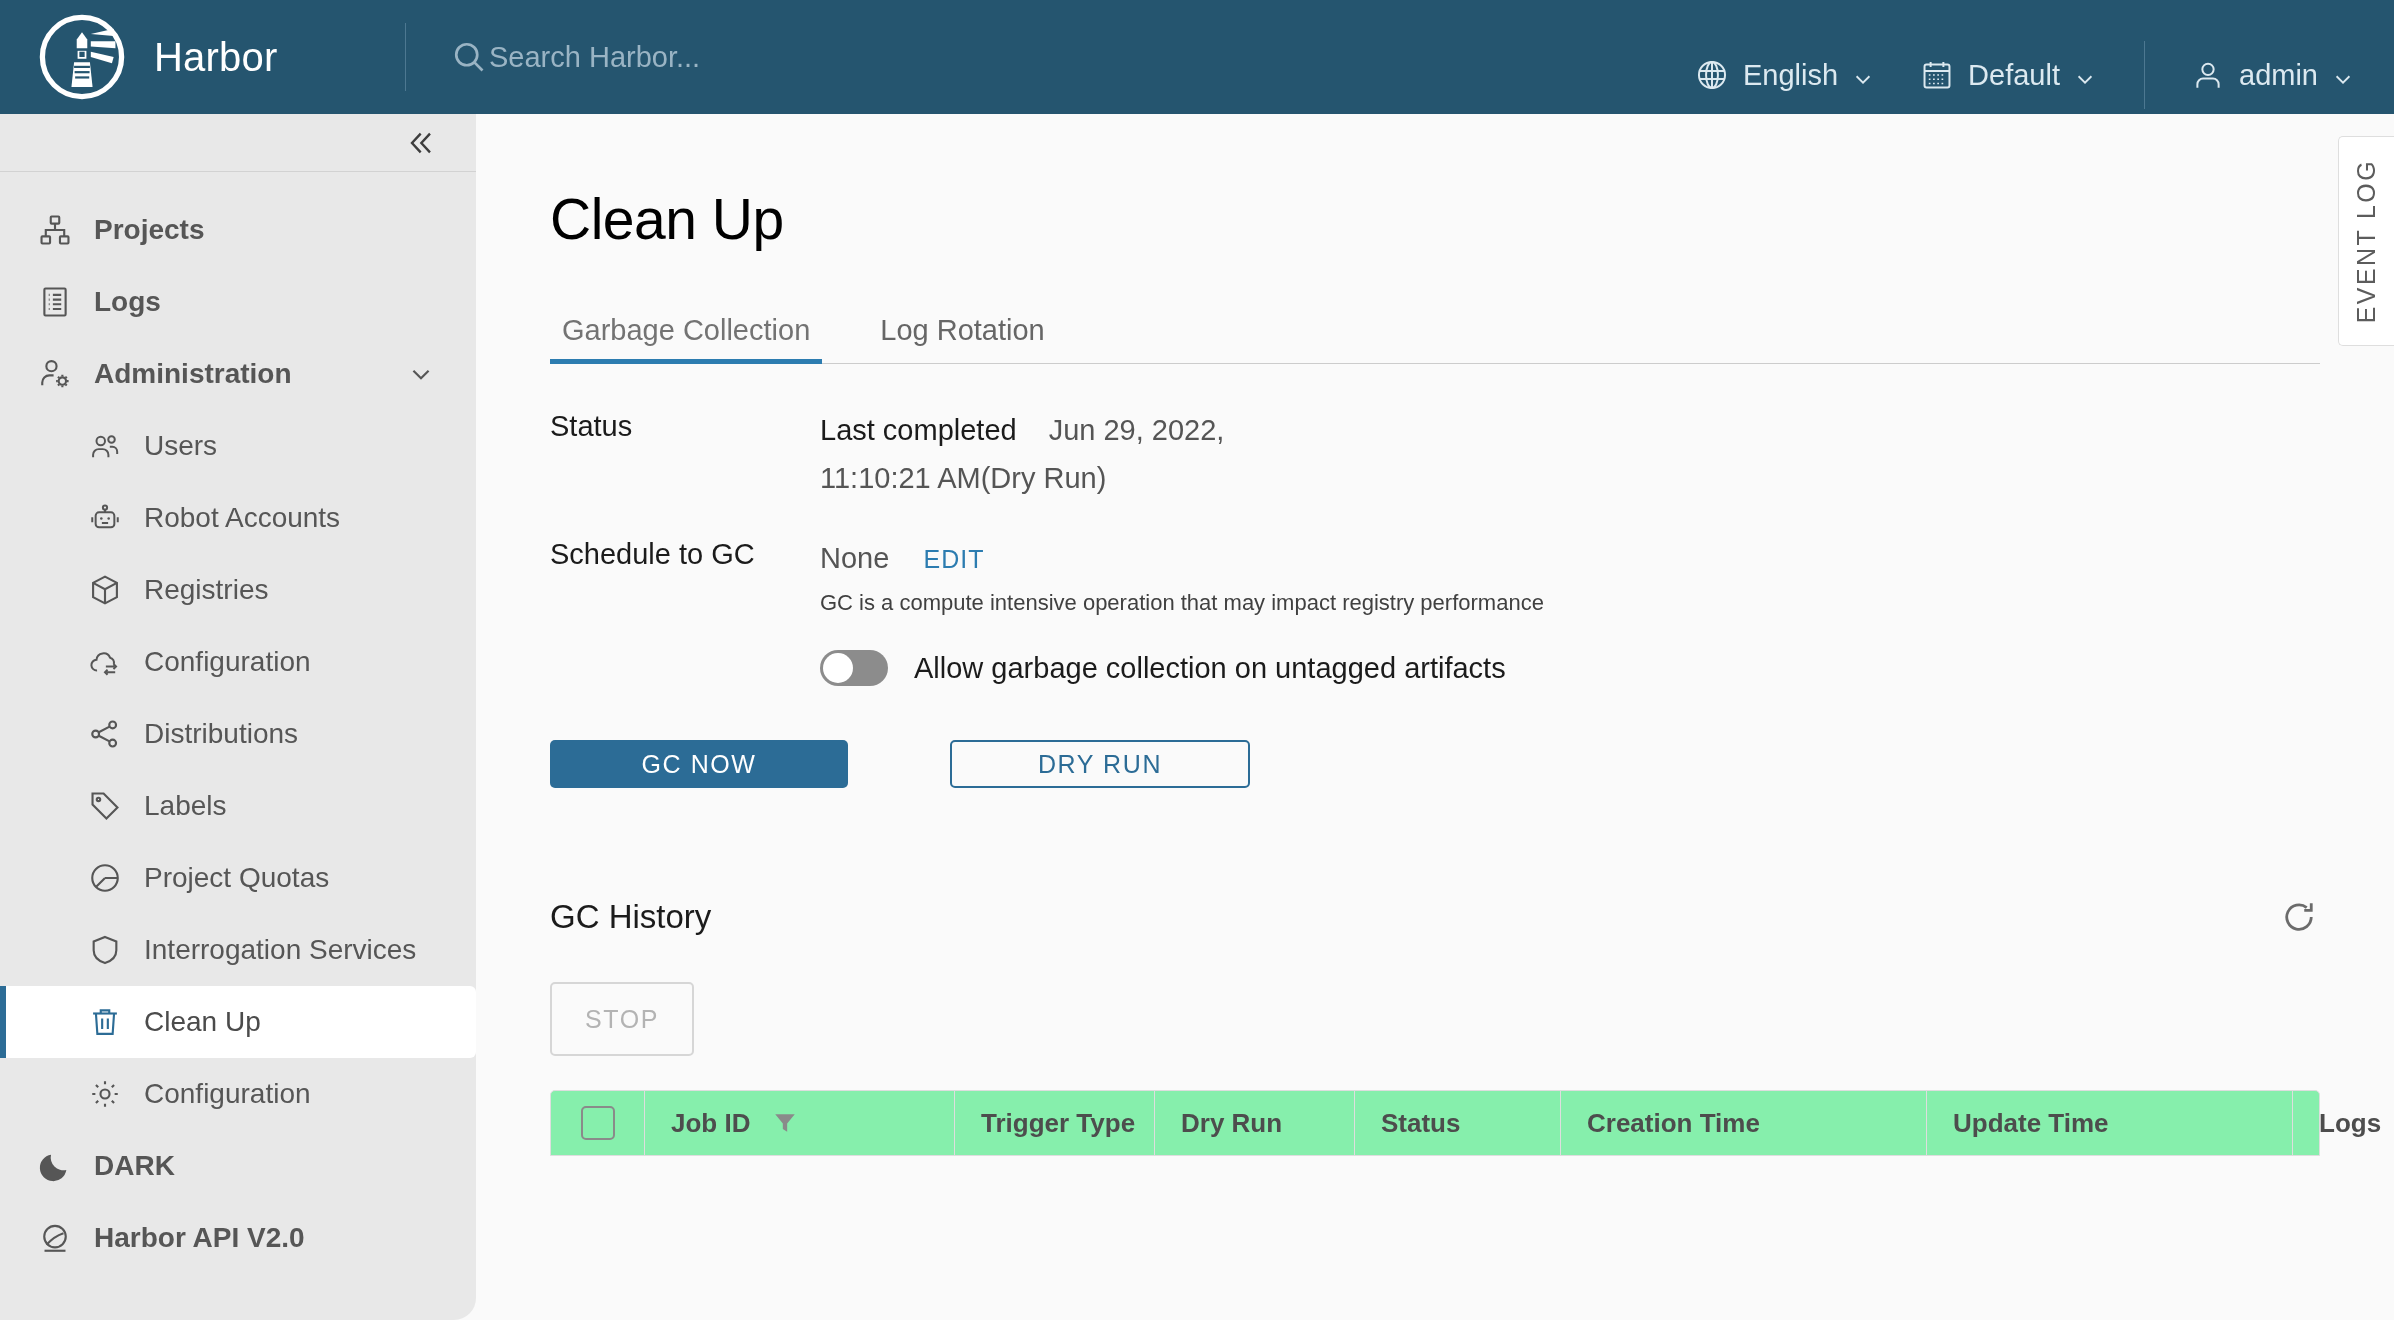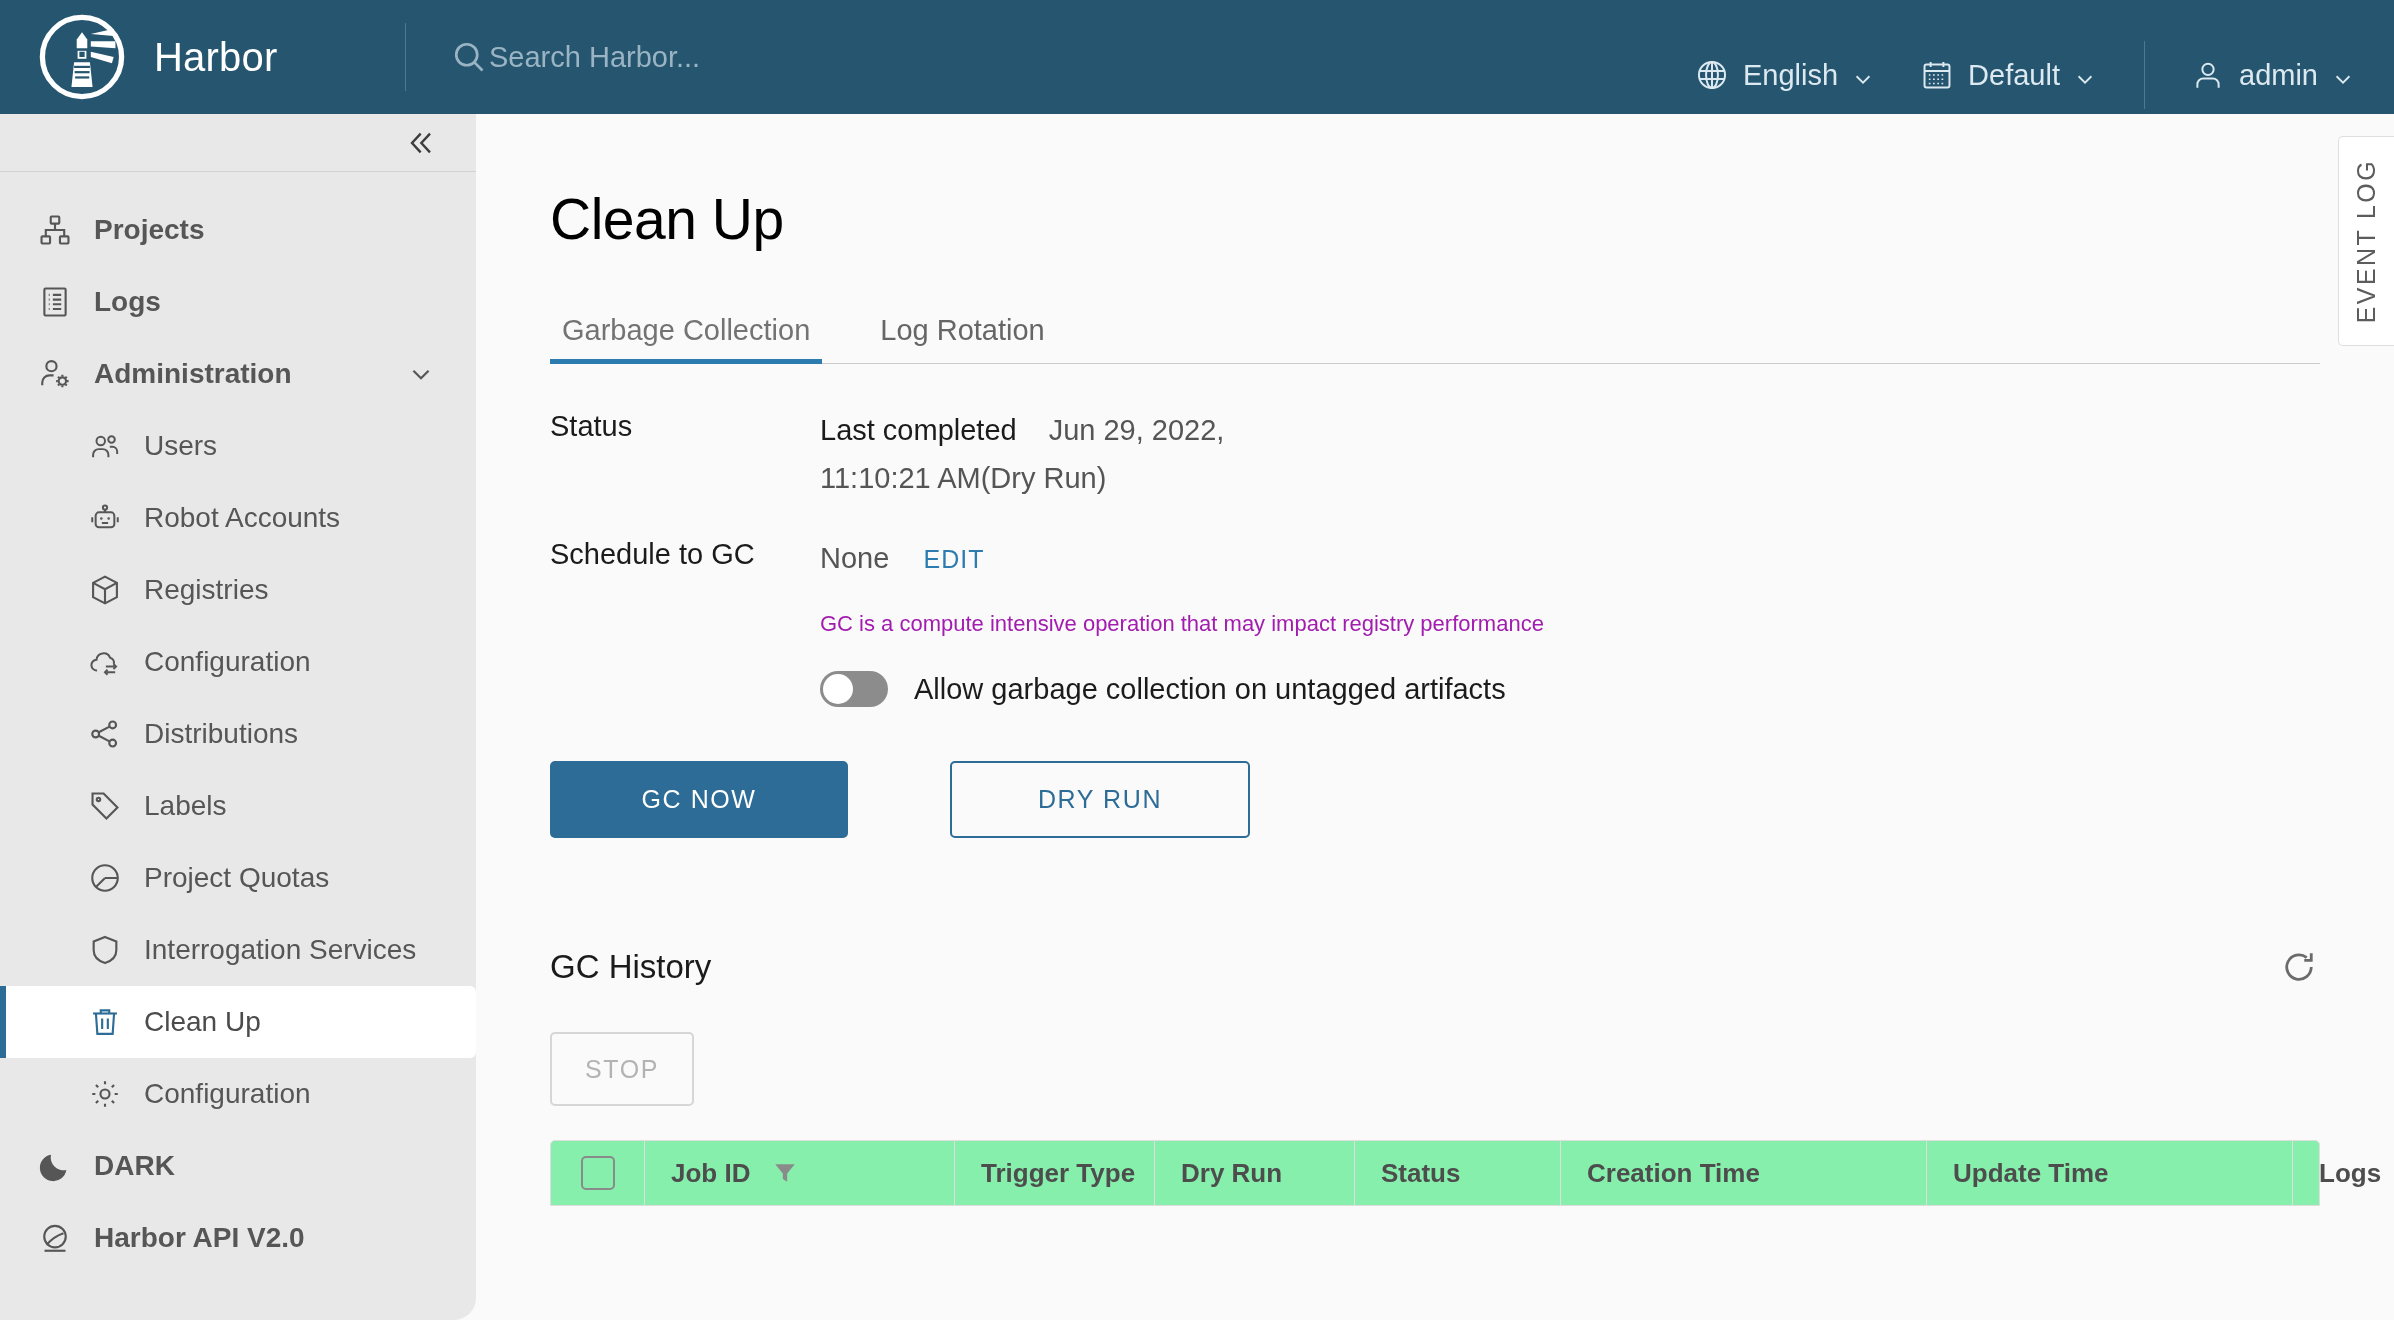--- a/index.html
+++ b/index.html
@@ -96,36 +96,36 @@
   .form-label {
     font-size: 29px; color: #1b1b1b; width: 270px; flex: 0 0 270px; padding-top: 4px;
   }
   .form-value { font-size: 29px; color: #555555; line-height: 48px; }
   .form-value .dark { color: #1b1b1b; }
   .form-value .spacer { display: inline-block; width: 32px; }
   .edit-link {
     color: #2c7cb0; font-size: 25px; letter-spacing: 1.1px; margin-left: 26px; cursor: pointer;
   }
   .hint {
-    font-size: 22px; color: #a21caf; margin-left: 344px; margin-top: 28px;
+    font-size: 22px; color: #404040; margin-left: 344px; margin-top: 7px;
   }
   .toggle-row { display: flex; align-items: center; margin-left: 344px; margin-top: 34px; }
   .toggle {
     width: 68px; height: 36px; border-radius: 18px; background: #8c8c8c;
     position: relative; flex: 0 0 68px; cursor: pointer;
   }
   .toggle .knob {
     position: absolute; top: 3px; left: 3px; width: 30px; height: 30px;
     border-radius: 50%; background: #ffffff;
   }
   .toggle-label { font-size: 29px; color: #1b1b1b; margin-left: 26px; white-space: nowrap; }
 
   .btn-row { display: flex; align-items: center; margin-left: 74px; margin-top: 54px; }
   .btn {
-    height: 77px; border-radius: 5px; font-size: 25px; letter-spacing: 1.6px;
+    height: 48px; border-radius: 5px; font-size: 25px; letter-spacing: 1.6px;
     display: flex; align-items: center; justify-content: center; cursor: pointer;
   }
   .btn-primary { background: #2c6c96; color: #ffffff; width: 298px; }
   .btn-outline {
     background: transparent; color: #2c6c96; border: 2px solid #2c6c96; width: 300px; margin-left: 102px;
   }
   .btn-disabled {
     background: transparent; color: #b3b3b3; border: 2px solid #d6d6d6; width: 144px; height: 74px; margin-top: 40px;
   }
 

